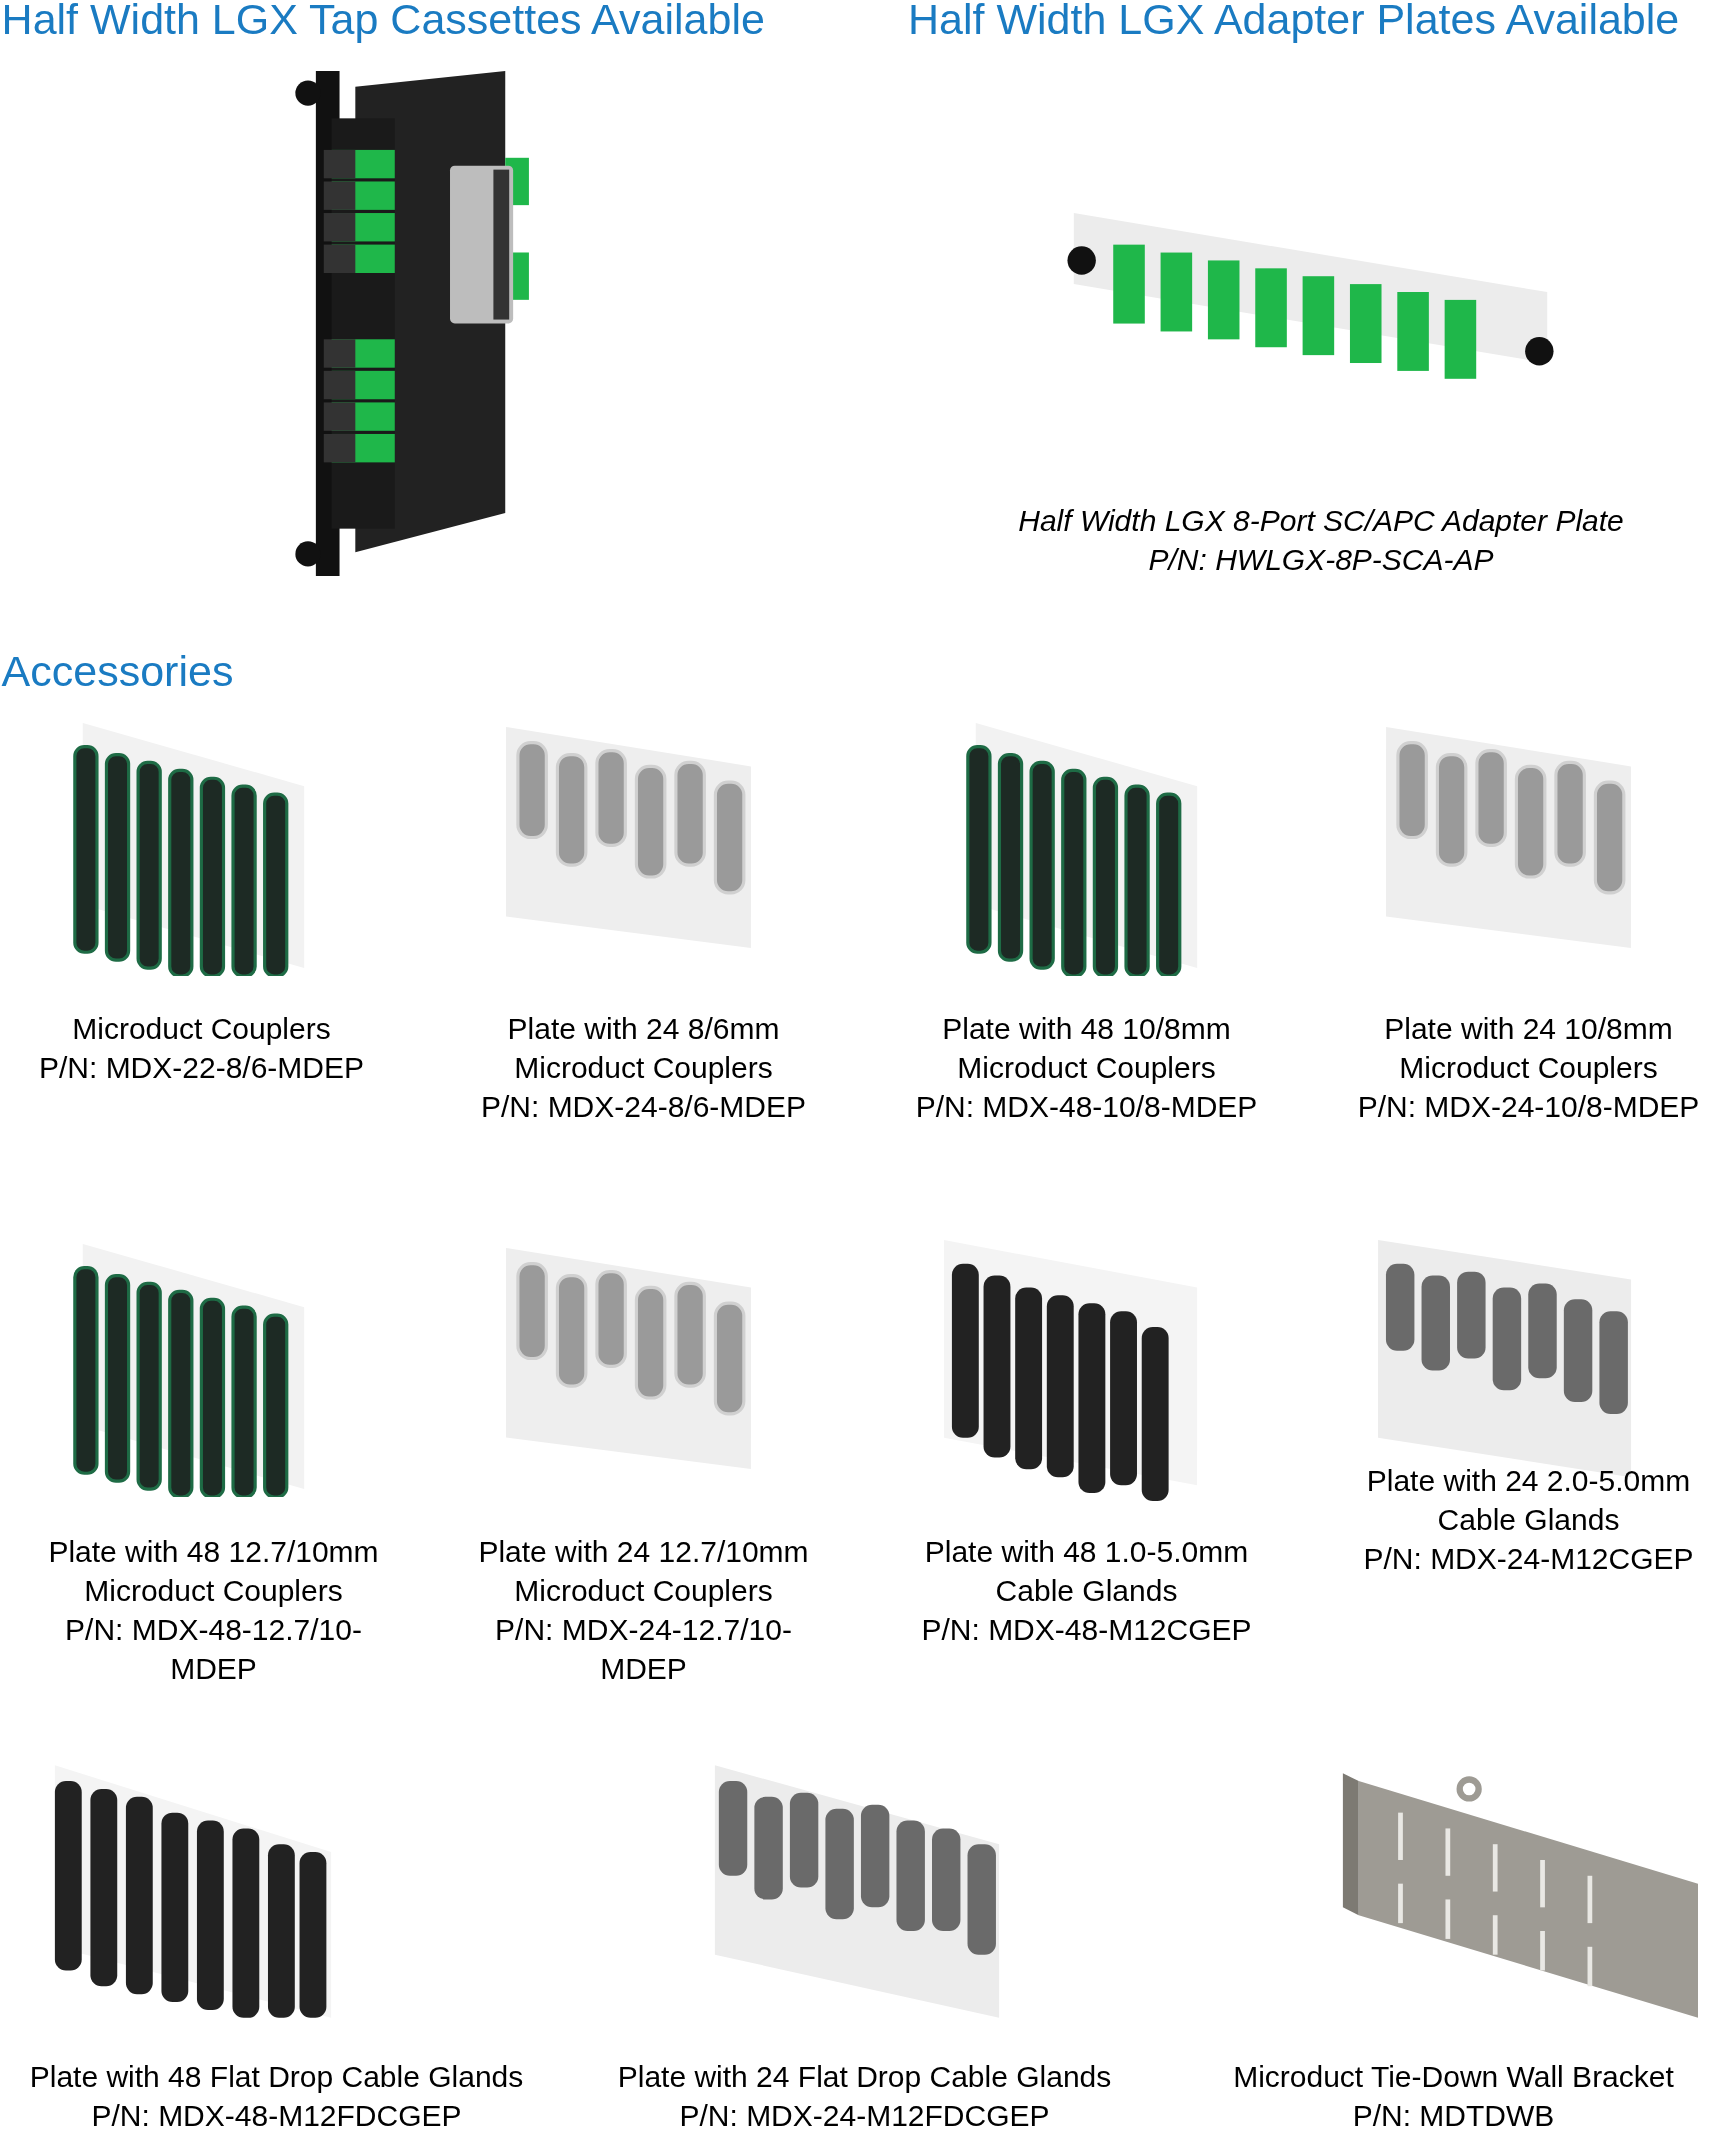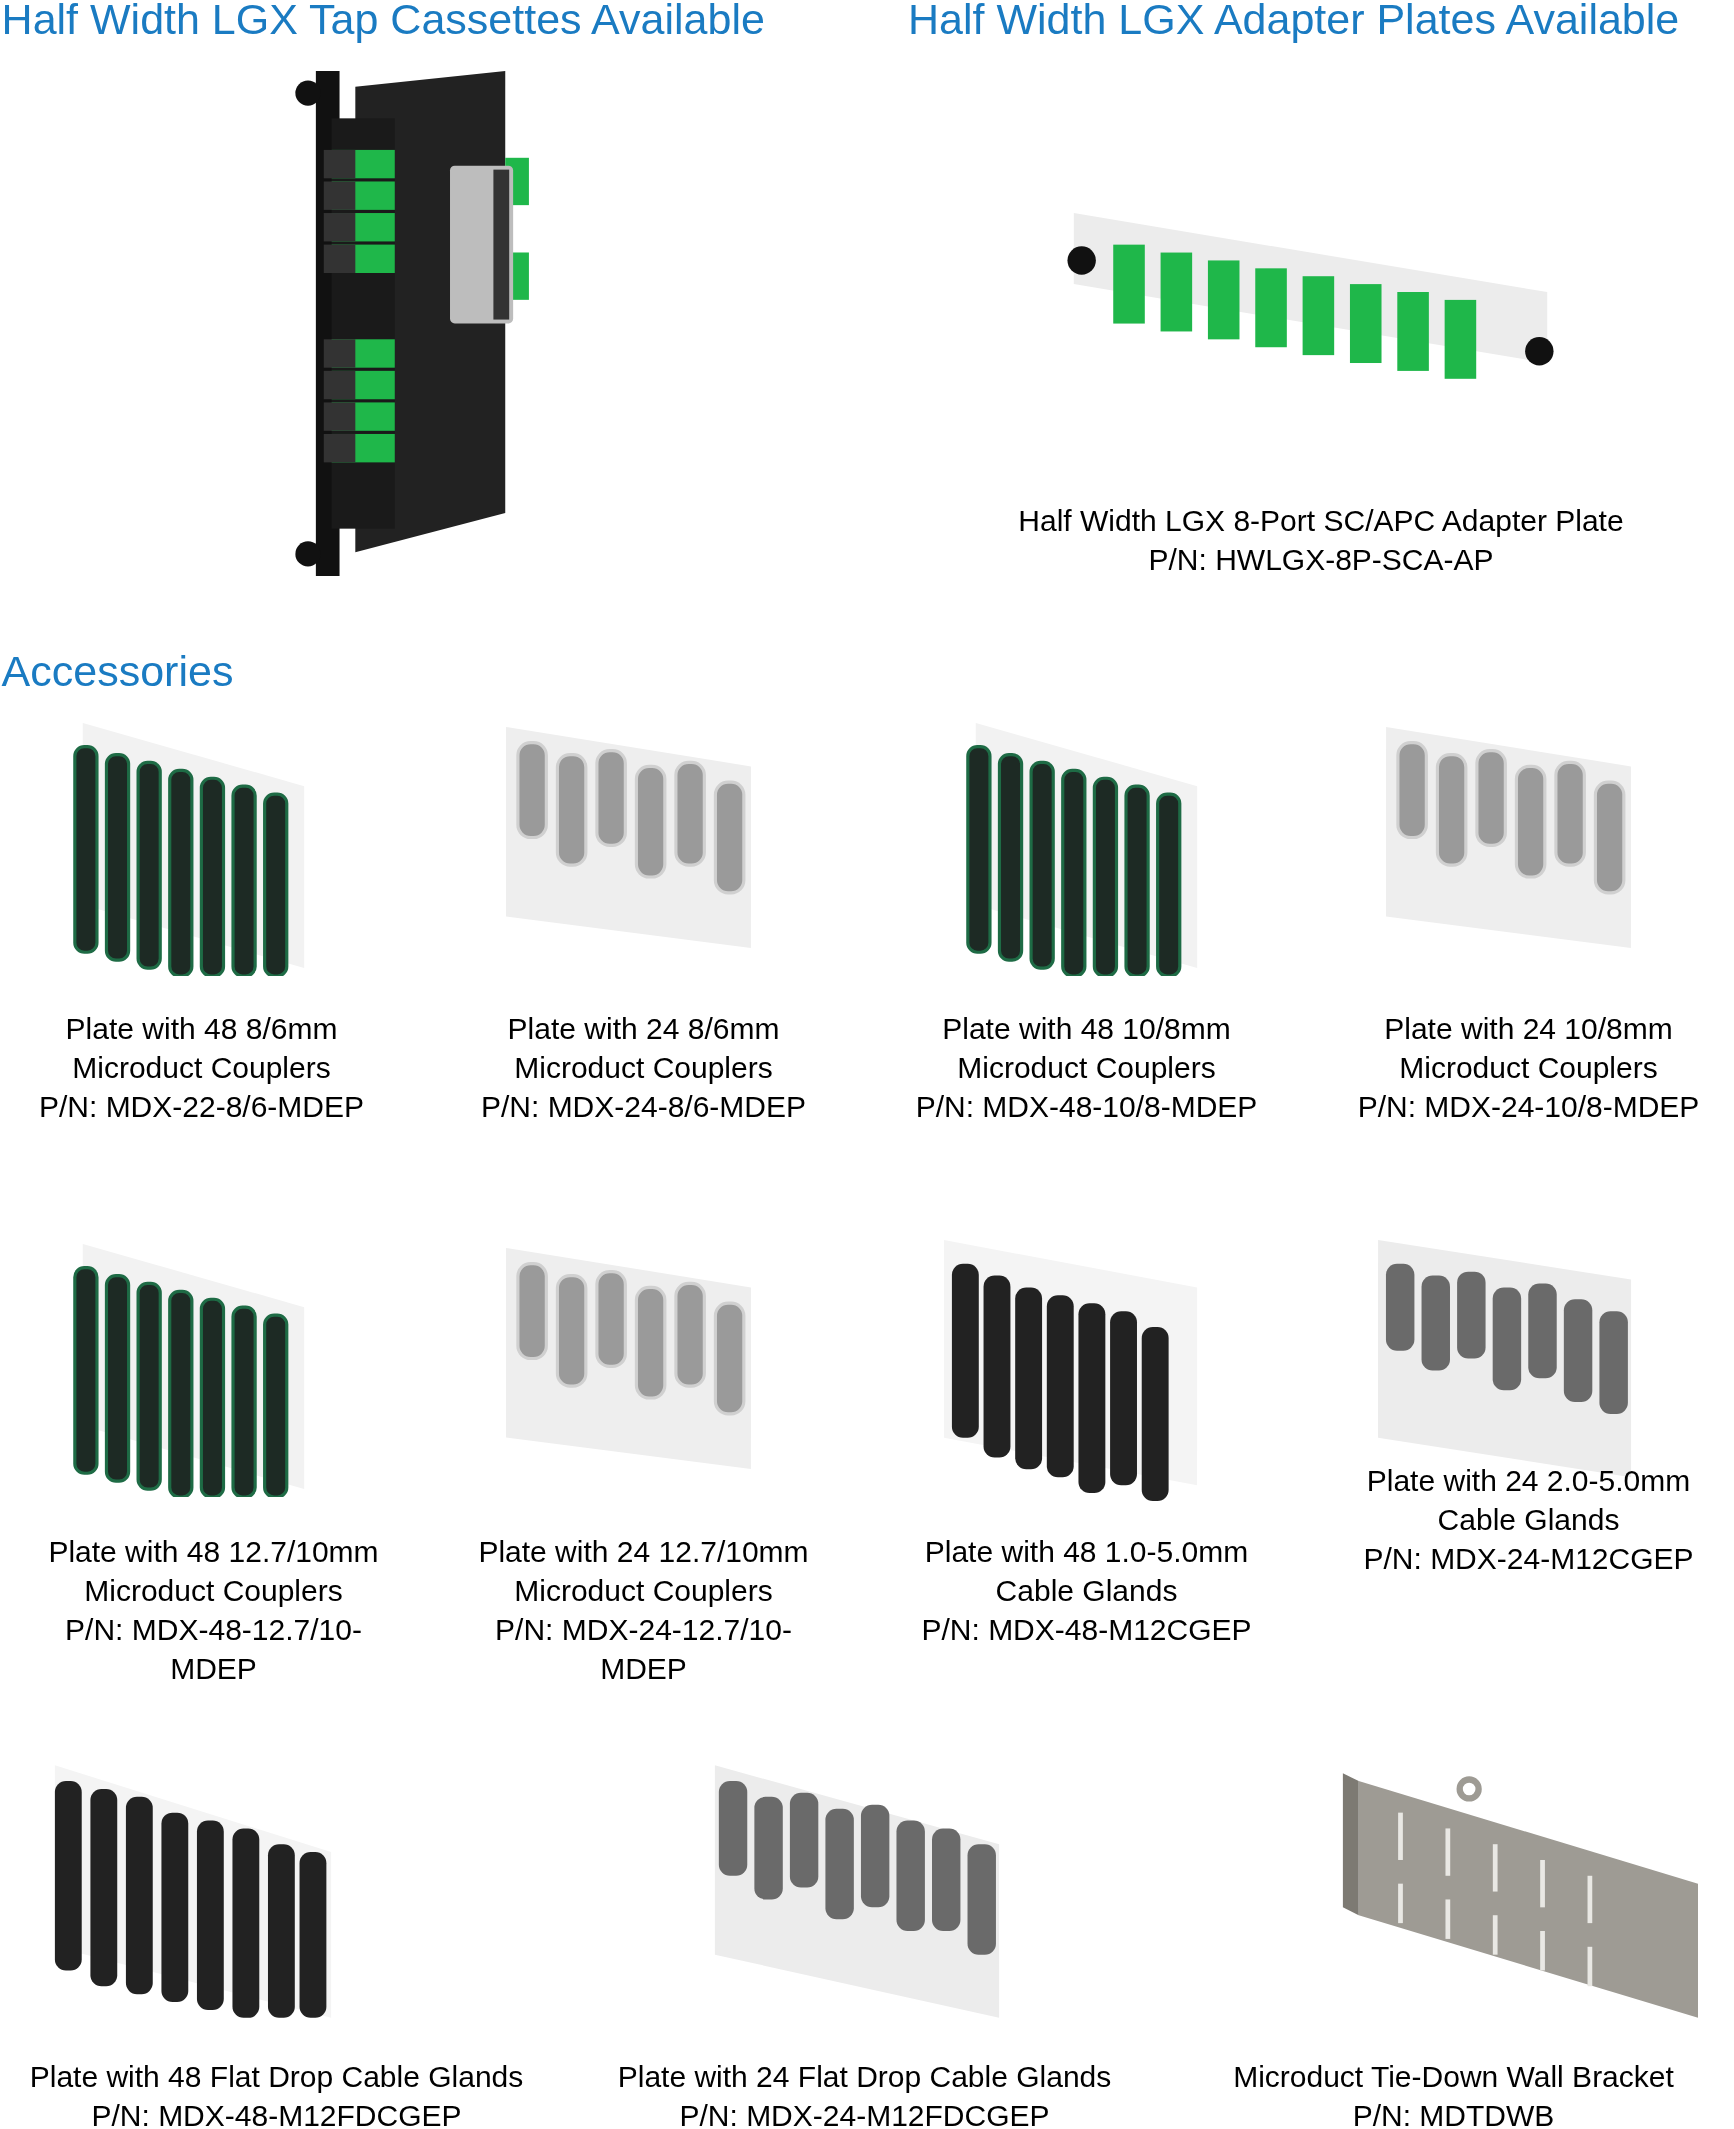--- a/index.html
+++ b/index.html
@@ -61,21 +61,21 @@
         <rect x="130" y="60" width="40" height="100"></rect>
       <rect x="190" y="70" width="40" height="100"></rect>
         <rect x="250" y="80" width="40" height="100"></rect>
       <rect x="310" y="90" width="40" height="100"></rect>
         <rect x="370" y="100" width="40" height="100"></rect>
       <rect x="430" y="110" width="40" height="100"></rect>
         <rect x="490" y="120" width="40" height="100"></rect>
     </g>
   </svg>
 </div>
-<div class="caption" style="left:908px;top:501px;width:826px;">
+<div class="caption" style="left:908px;top:501px;width:826px;font-style:italic;">
   <div>Half Width LGX 8-Port SC/APC Adapter Plate</div>
   <div>P/N: HWLGX-8P-SCA-AP</div>
 </div>
 
 <div class="img" style="left:59px;top:715px;width:261px;height:261px;">
   <svg width="261" height="261" viewBox="0 0 330 330">
       <polygon points="30,10 310,90 310,320 30,240" fill="#f2f2f2"></polygon>
     <g fill="#1d2a24" stroke="#1e6b45" stroke-width="4">
       <rect x="20" y="40" width="28" height="260" rx="12"></rect>
         <rect x="60" y="50" width="28" height="260" rx="12"></rect>
@@ -122,21 +122,20 @@
         <rect x="75" y="45" width="36" height="140" rx="16"></rect>
       <rect x="125" y="40" width="36" height="120" rx="16"></rect>
         <rect x="175" y="60" width="36" height="140" rx="16"></rect>
       <rect x="225" y="55" width="36" height="130" rx="16"></rect>
         <rect x="275" y="80" width="36" height="140" rx="16"></rect>
       </g>
     </svg>
 </div>
 
 <div class="caption" style="left:0;top:1009px;width:403px;">
-  <div>Plate with 48 8/6mm</div>
   <div>Microduct Couplers</div>
   <div>P/N: MDX-22-8/6-MDEP</div>
 </div>
 <div class="caption" style="left:442px;top:1009px;width:403px;">
   <div>Plate with 24 8/6mm</div>
   <div>Microduct Couplers</div>
   <div>P/N: MDX-24-8/6-MDEP</div>
 </div>
 <div class="caption" style="left:885px;top:1009px;width:403px;">
   <div>Plate with 48 10/8mm</div>

